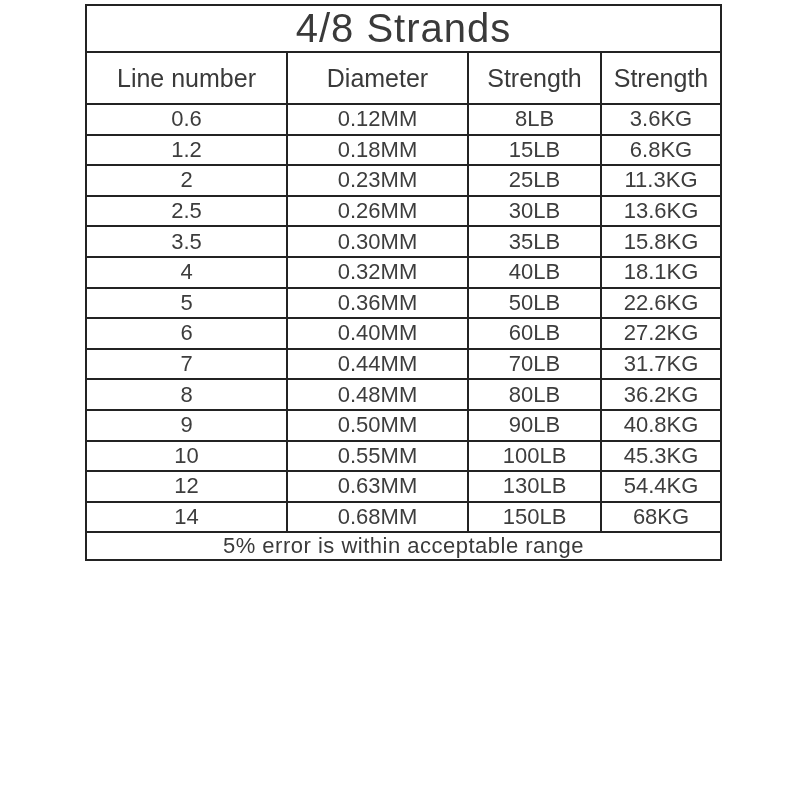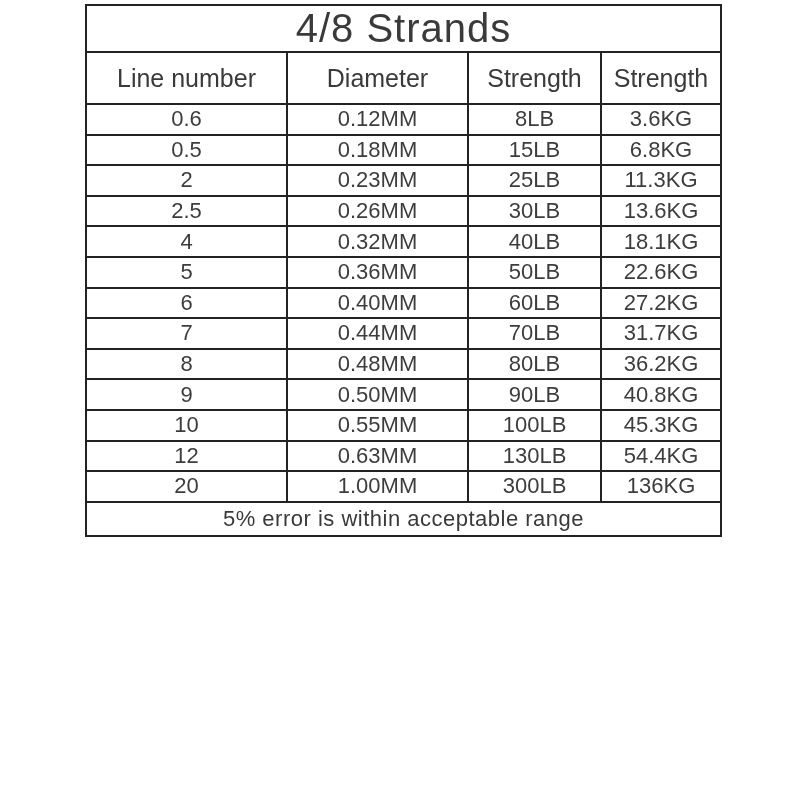--- a/index.html
+++ b/index.html
@@ -41,21 +41,21 @@
     height: 52px;
     font-size: 25px;
     color: #3a3a3a;
   }
   td.data-cell {
     height: 30.6px;
     font-size: 22px;
     color: #3d3d3d;
   }
   td.footer-cell {
-    height: 34px;
+    height: 28px;
     font-size: 22px;
     letter-spacing: 0.5px;
     color: #3a3a3a;
   }
 </style>
 </head>
 <body>
 
 <table class="spec-table">
   <colgroup>
@@ -76,36 +76,42 @@
     </tr>
   </thead>
   <tbody id="rows-body">
       <tr>
         <td class="data-cell">0.6</td>
         <td class="data-cell">0.12MM</td>
         <td class="data-cell">8LB</td>
         <td class="data-cell">3.6KG</td>
       </tr>
       <tr>
-        <td class="data-cell">0.5</td>
+        <td class="data-cell">1.2</td>
         <td class="data-cell">0.18MM</td>
         <td class="data-cell">15LB</td>
         <td class="data-cell">6.8KG</td>
       </tr>
       <tr>
         <td class="data-cell">2</td>
         <td class="data-cell">0.23MM</td>
         <td class="data-cell">25LB</td>
         <td class="data-cell">11.3KG</td>
       </tr>
       <tr>
         <td class="data-cell">2.5</td>
         <td class="data-cell">0.26MM</td>
         <td class="data-cell">30LB</td>
         <td class="data-cell">13.6KG</td>
+      </tr>
+      <tr>
+        <td class="data-cell">3.5</td>
+        <td class="data-cell">0.30MM</td>
+        <td class="data-cell">35LB</td>
+        <td class="data-cell">15.8KG</td>
       </tr>
       <tr>
         <td class="data-cell">4</td>
         <td class="data-cell">0.32MM</td>
         <td class="data-cell">40LB</td>
         <td class="data-cell">18.1KG</td>
       </tr>
       <tr>
         <td class="data-cell">5</td>
         <td class="data-cell">0.36MM</td>
@@ -142,24 +148,24 @@
         <td class="data-cell">100LB</td>
         <td class="data-cell">45.3KG</td>
       </tr>
       <tr>
         <td class="data-cell">12</td>
         <td class="data-cell">0.63MM</td>
         <td class="data-cell">130LB</td>
         <td class="data-cell">54.4KG</td>
       </tr>
       <tr>
-        <td class="data-cell">20</td>
-        <td class="data-cell">1.00MM</td>
-        <td class="data-cell">300LB</td>
-        <td class="data-cell">136KG</td>
+        <td class="data-cell">14</td>
+        <td class="data-cell">0.68MM</td>
+        <td class="data-cell">150LB</td>
+        <td class="data-cell">68KG</td>
       </tr>
     </tbody>
   <tfoot>
     <tr>
       <td class="footer-cell" colspan="4">5% error is within acceptable range</td>
     </tr>
   </tfoot>
 </table>
 
 </body></html>

